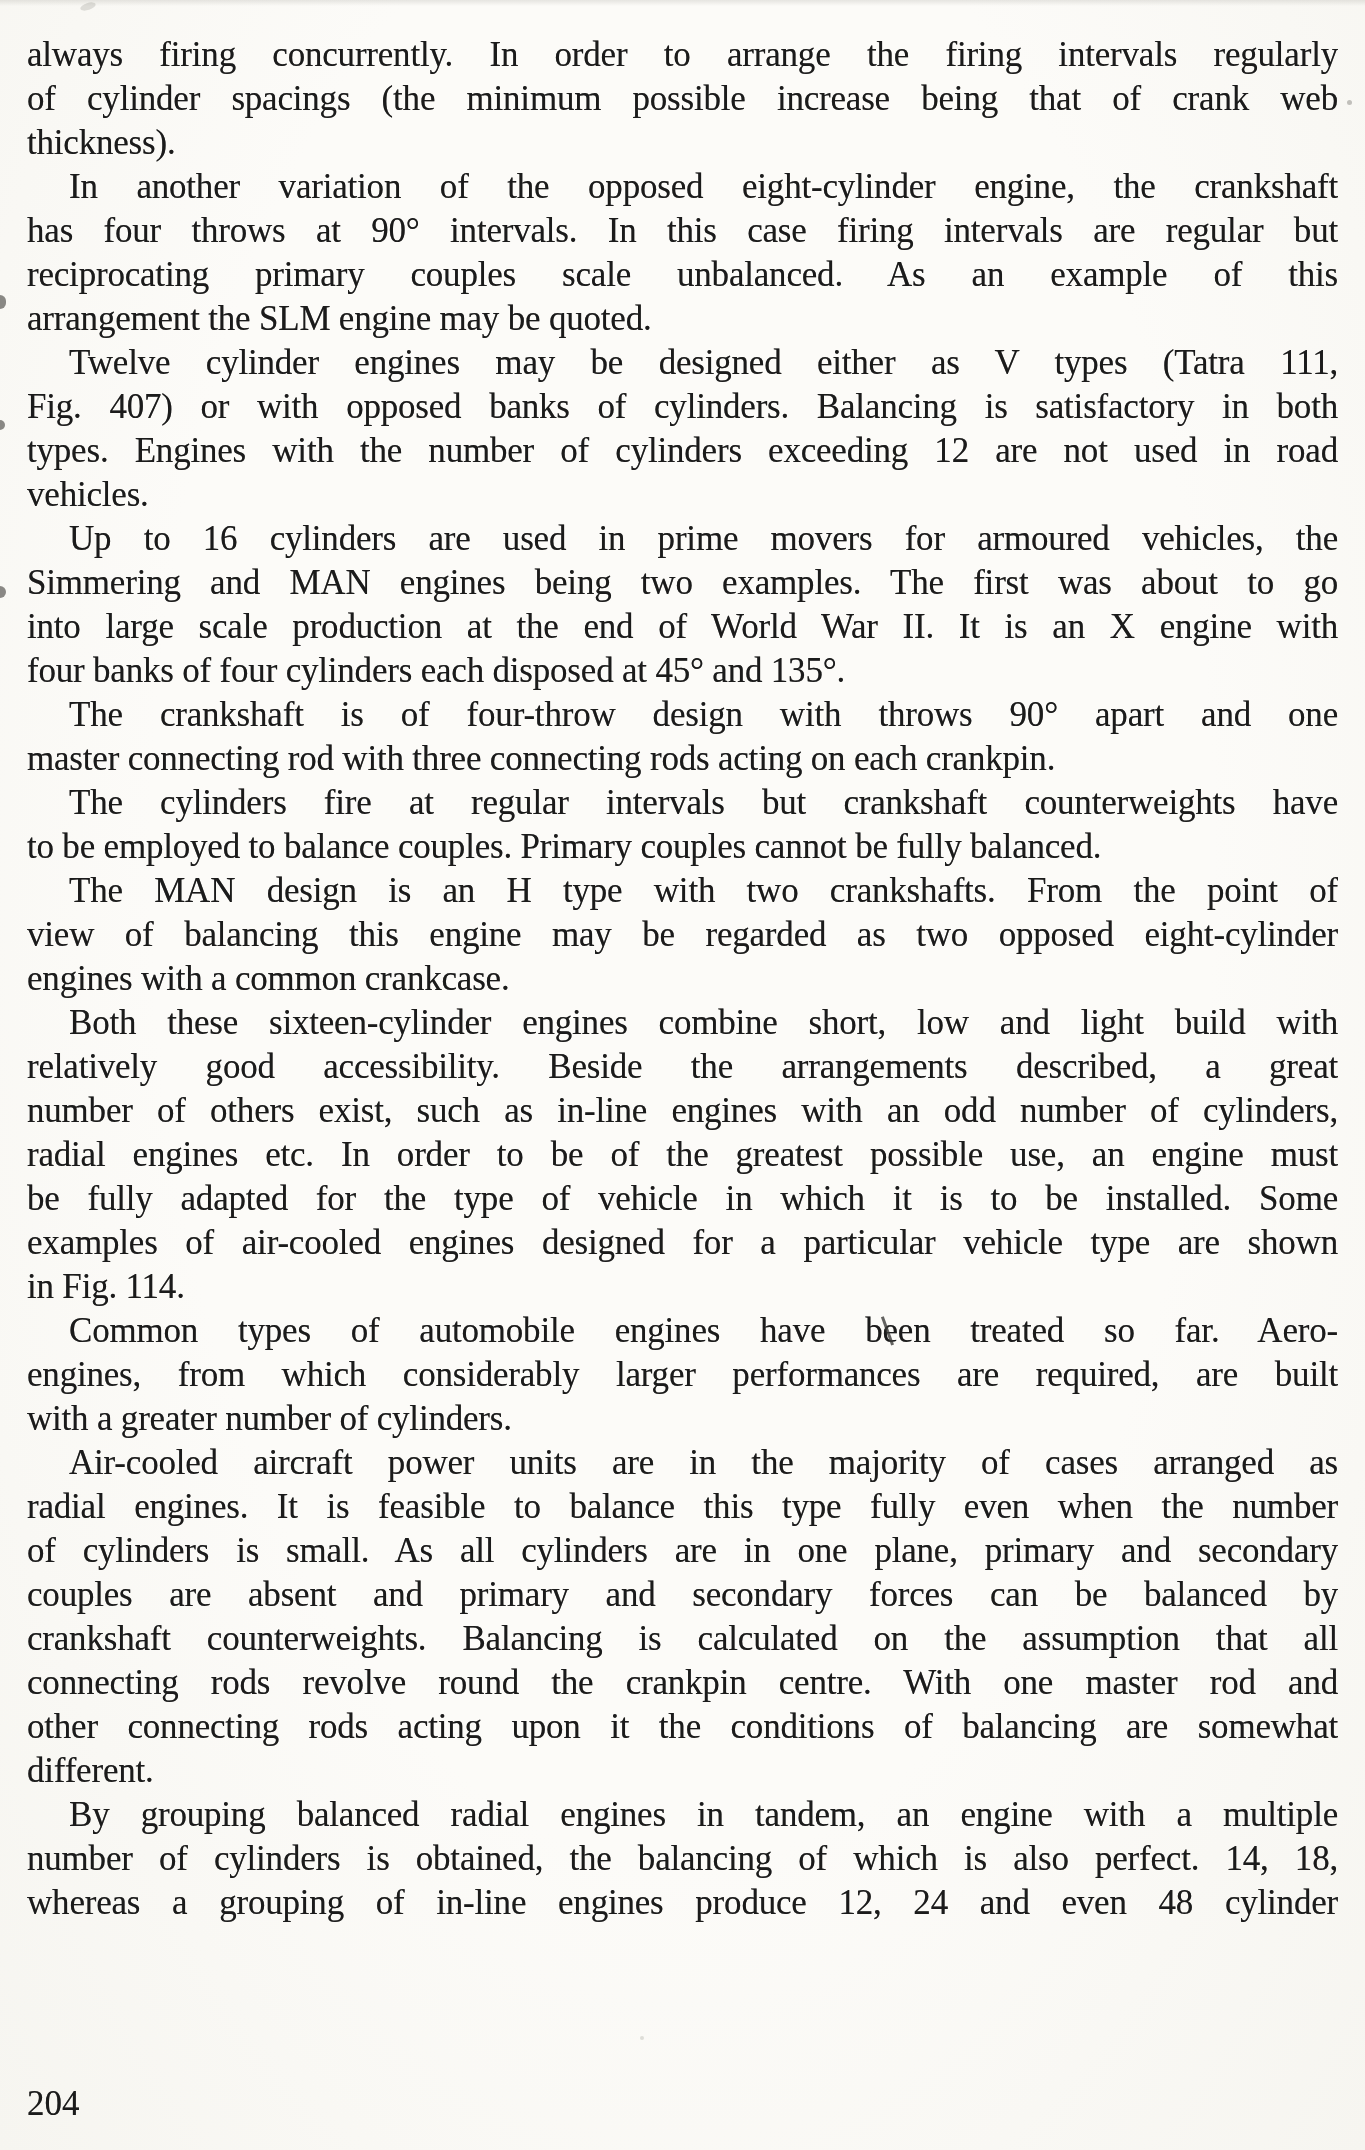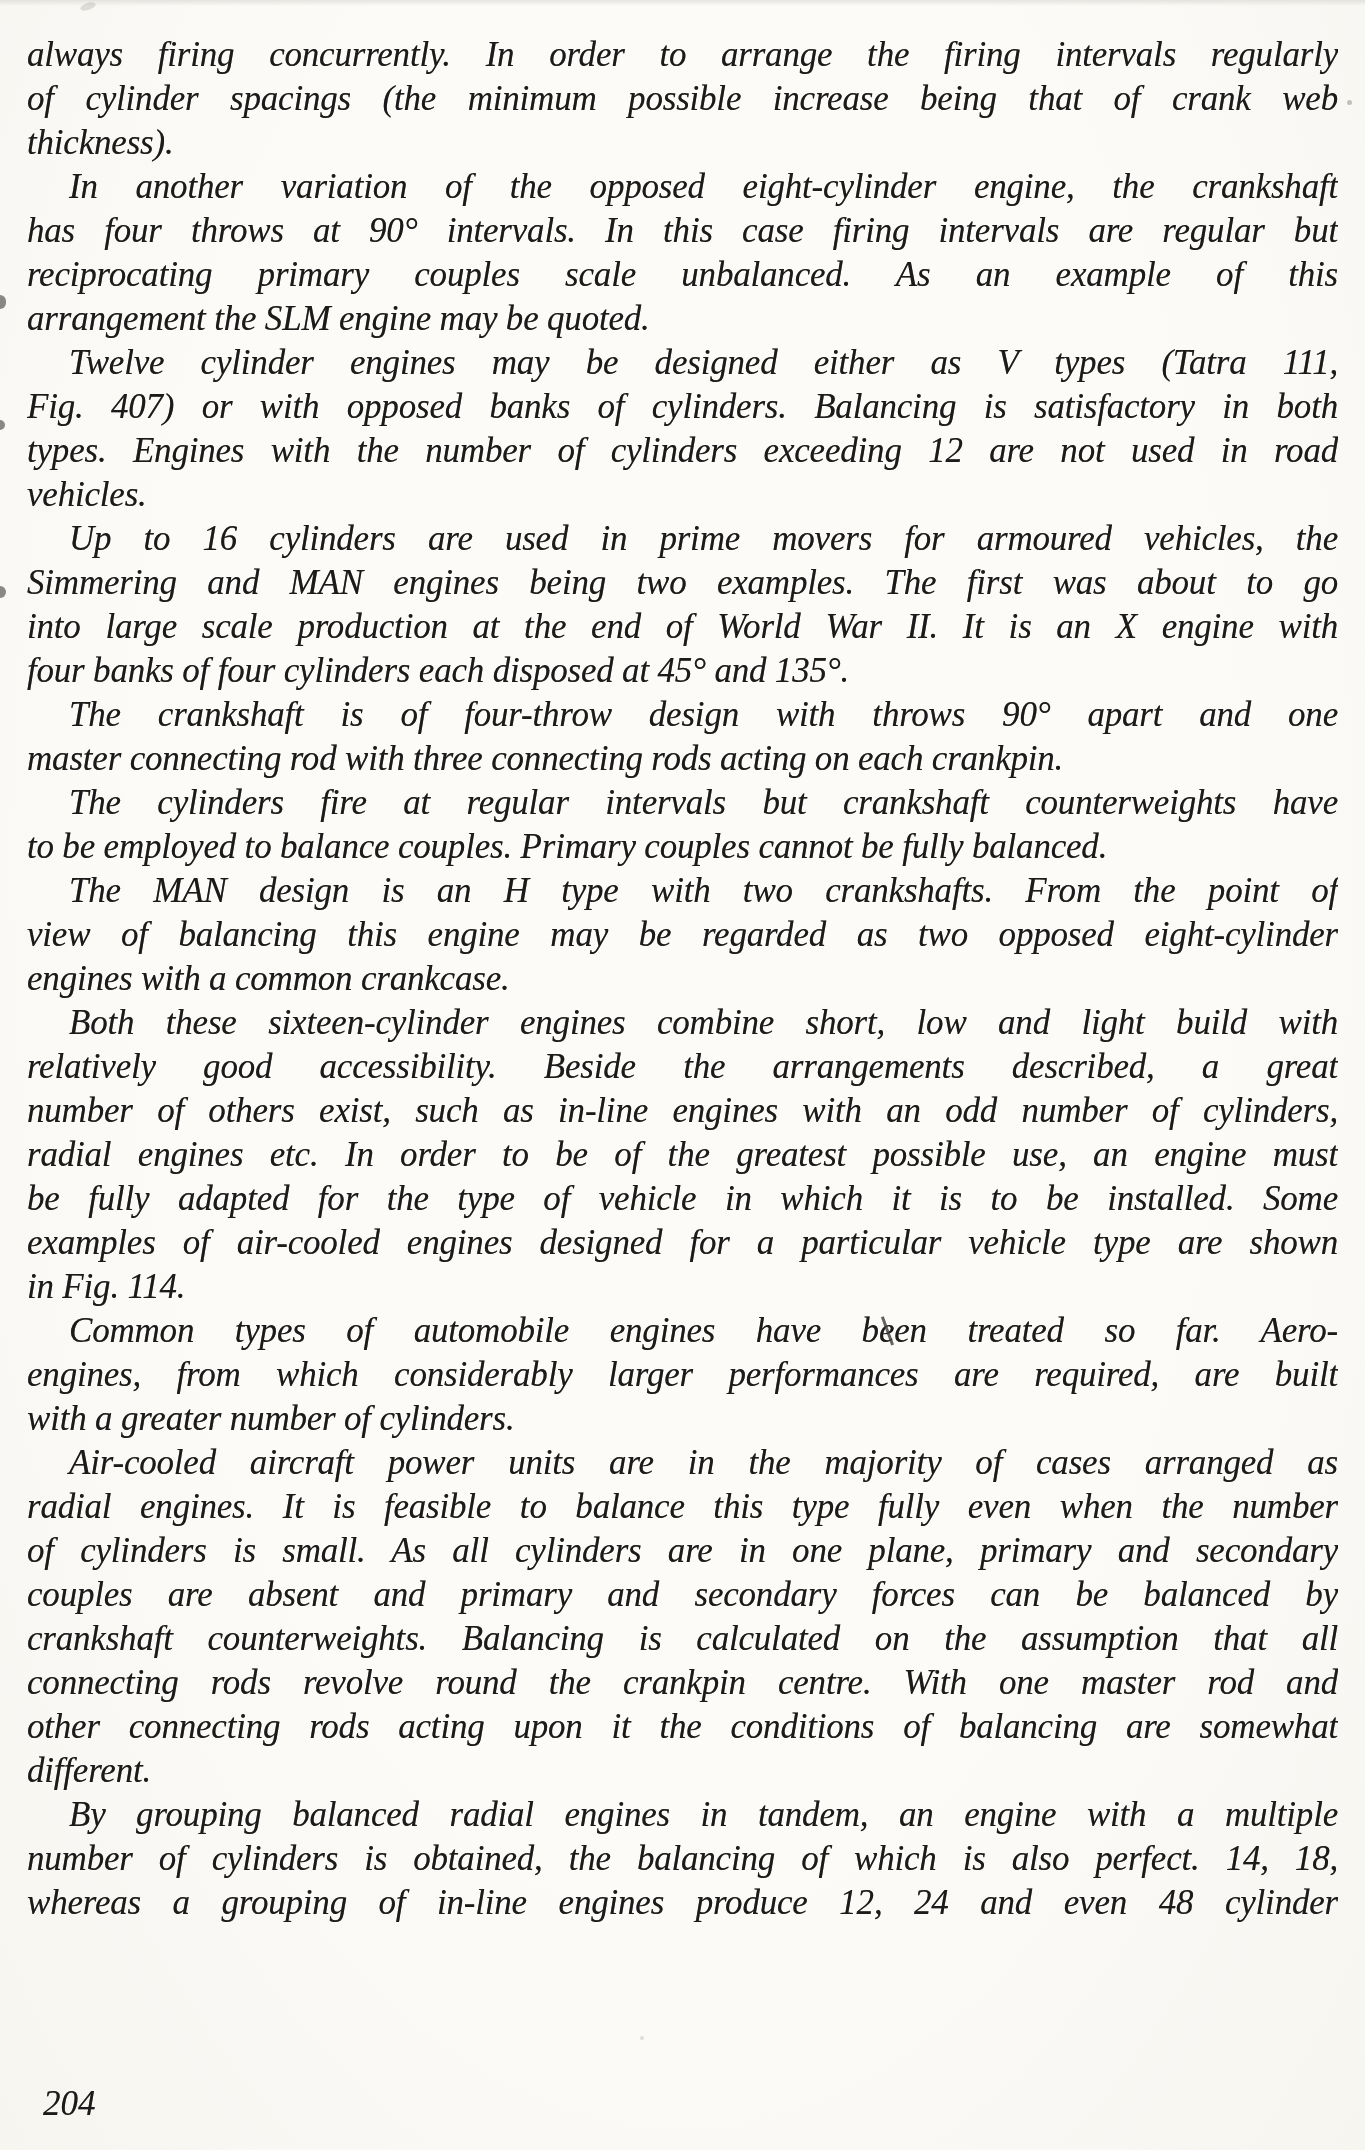--- a/index.html
+++ b/index.html
@@ -12,21 +12,20 @@
     background: #f2f1ec;
     font-family: "Liberation Serif", "DejaVu Serif", serif;
   }
   .page {
     position: relative;
     width: 1365px;
     height: 2150px;
     overflow: hidden;
     background: radial-gradient(ellipse at 50% 40%, #fcfbf8 55%, #f6f5f0 100%);
     color: #1b1b1b;
-    font-style: italic;
   }
   .text-block {
     position: absolute;
     left: 27px;
     top: 33px;
     width: 1311px;
   }
   .line {
     font-size: 35px;
     line-height: 44px;
@@ -45,21 +44,20 @@
   .line.indent {
     text-indent: 42px;
   }
   .page-number {
     position: absolute;
     left: 27px;
     top: 2082px;
     font-size: 35px;
     line-height: 44px;
     text-shadow: 0 0 0.5px rgba(25,25,25,0.55);
-    margin-left: 16px;
   }
   
   .edge-top {
     position: absolute;
     top: 0; left: 0; right: 0;
     height: 6px;
     background: linear-gradient(rgba(150,148,140,0.22), rgba(150,148,140,0));
   }
   .speck {
     position: absolute;

